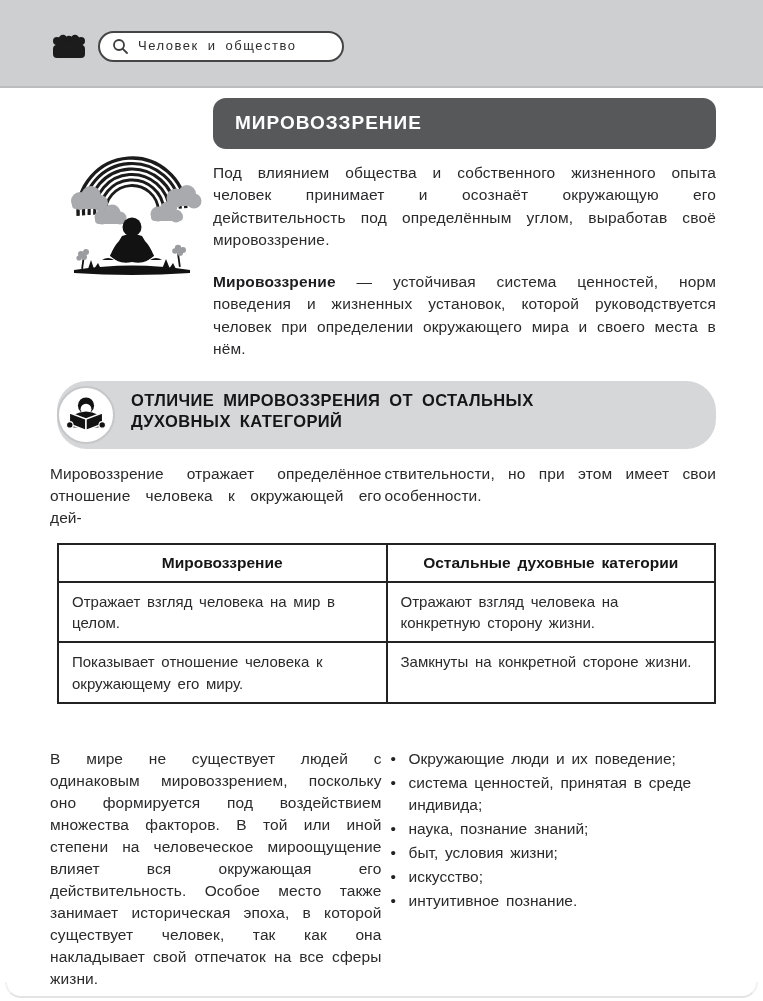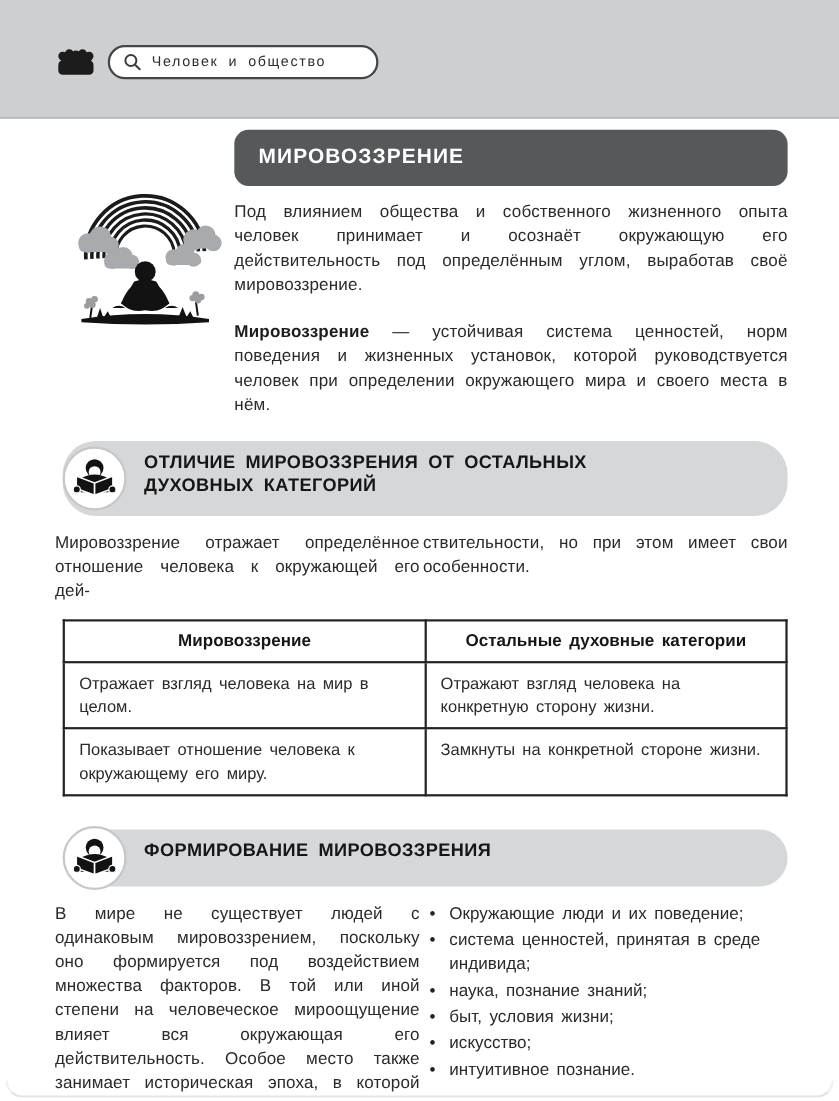--- a/index.html
+++ b/index.html
@@ -14,21 +14,21 @@
   *{box-sizing:border-box;}
   html,body{margin:0;padding:0;}
   body{
     width:763px;height:1001px;position:relative;overflow:hidden;
     background:#ffffff;color:var(--body-ink);
     font-family:"Liberation Sans", sans-serif;
     font-size:15.5px;line-height:1.42;
   }
   
   .topbar{
-    height:108px;background:var(--topbar-gray);
+    height:88px;background:var(--topbar-gray);
     border-bottom:2px solid #babcbe;
     display:flex;align-items:center;gap:10px;
     padding:6px 0 0 50px;
   }
   .crowd{width:38px;height:30px;flex:0 0 auto;}
   .search-pill{
     width:246px;height:31px;background:#fff;
     border:2px solid #454545;border-radius:17px;
     display:flex;align-items:center;gap:9px;
     padding:0 12px;cursor:text;
@@ -239,34 +239,20 @@
       </tr>
       <tr>
         <td>Показывает отношение человека к окружающему его миру.</td>
         <td>Замкнуты на конкретной стороне жизни.</td>
       </tr>
     </tbody>
   </table>
 
   <div class="gap-l"></div>
 
-  <div class="section-bar">
-    <span class="icon-circle">
-      <svg width="54" height="54" viewBox="0 0 60 60">
-        <circle cx="30" cy="19.5" r="9" fill="#121212"></circle>
-        <circle cx="30" cy="23.5" r="6" fill="#ffffff"></circle>
-        <path d="M 16 30 Q 30 22 44 30 L 44 44 L 16 44 Z" fill="#121212"></path>
-        <path d="M 30 47 L 11.5 40 L 11.5 27.5 L 30 34.5 Z" fill="#121212" stroke="#fff" stroke-width="1.6"></path>
-        <path d="M 30 47 L 48.5 40 L 48.5 27.5 L 30 34.5 Z" fill="#121212" stroke="#fff" stroke-width="1.6"></path>
-        <circle cx="12" cy="41" r="3.6" fill="#121212" stroke="#fff" stroke-width="1.2"></circle>
-        <circle cx="48" cy="41" r="3.6" fill="#121212" stroke="#fff" stroke-width="1.2"></circle>
-      </svg>
-    </span>
-    <div class="section-title">ФОРМИРОВАНИЕ МИРОВОЗЗРЕНИЯ</div>
-  </div>
 
   <div class="gap-s"></div>
 
   <div class="twocol">
     <p class="col coltext">В мире не существует людей с одинаковым мировоззрением, поскольку оно формируется под воздействием множества факторов. В той или иной степени на человеческое мироощущение влияет вся окружающая его действительность. Особое место также занимает историческая эпоха, в которой существует человек, так как она накладывает свой отпечаток на все сферы жизни.</p>
     <div class="col">
       <ul class="dotlist">
         <li>Окружающие люди и их поведение;</li>
         <li>система ценностей, принятая в среде индивида;</li>
         <li>наука, познание знаний;</li>

